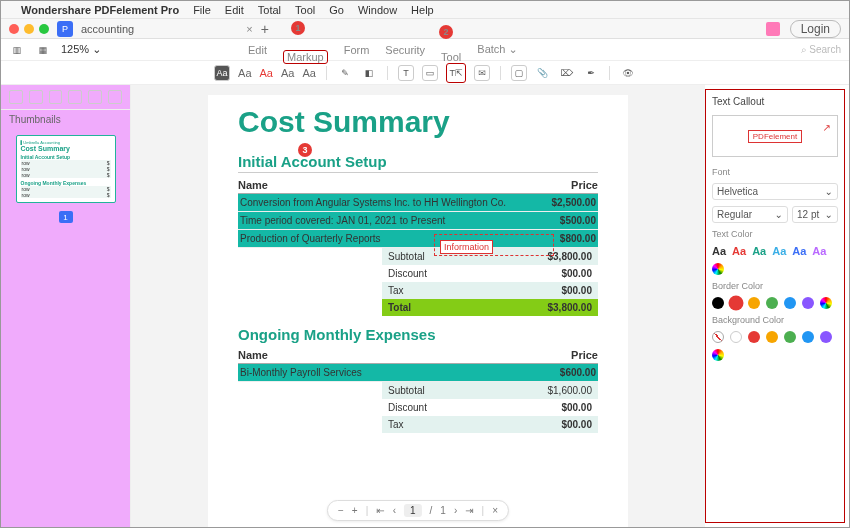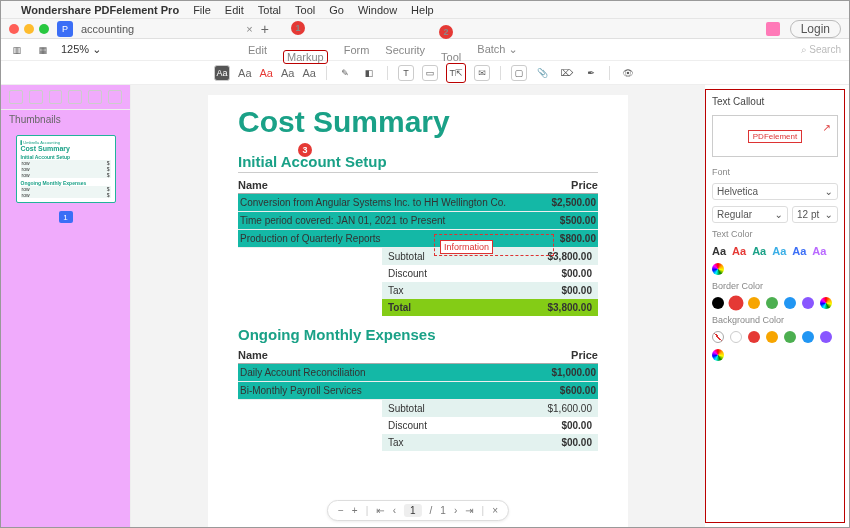--- a/index.html
+++ b/index.html
@@ -249,24 +249,20 @@
             </div>
           </div>
 
       <h2>Ongoing Monthly Expenses</h2>
       <div class="tblhead">
         <span>Name</span>
             <span>Price</span>
       </div>
       <div id="rows2">
             <div class="tblrow plain">
-              <span>Daily Account Reconciliation</span>
-              <span style="font-weight:600">$1,000.00</span>
-            </div>
-            <div class="tblrow plain">
               <span>Bi-Monthly Payroll Services</span>
               <span style="font-weight:600">$600.00</span>
             </div>
           </div>
       <div class="subbox" id="sub2">
             <div class="srow alt">
               <span>Subtotal</span>
               <span style="font-weight:400">$1,600.00</span>
             </div>
             <div class="srow ">

